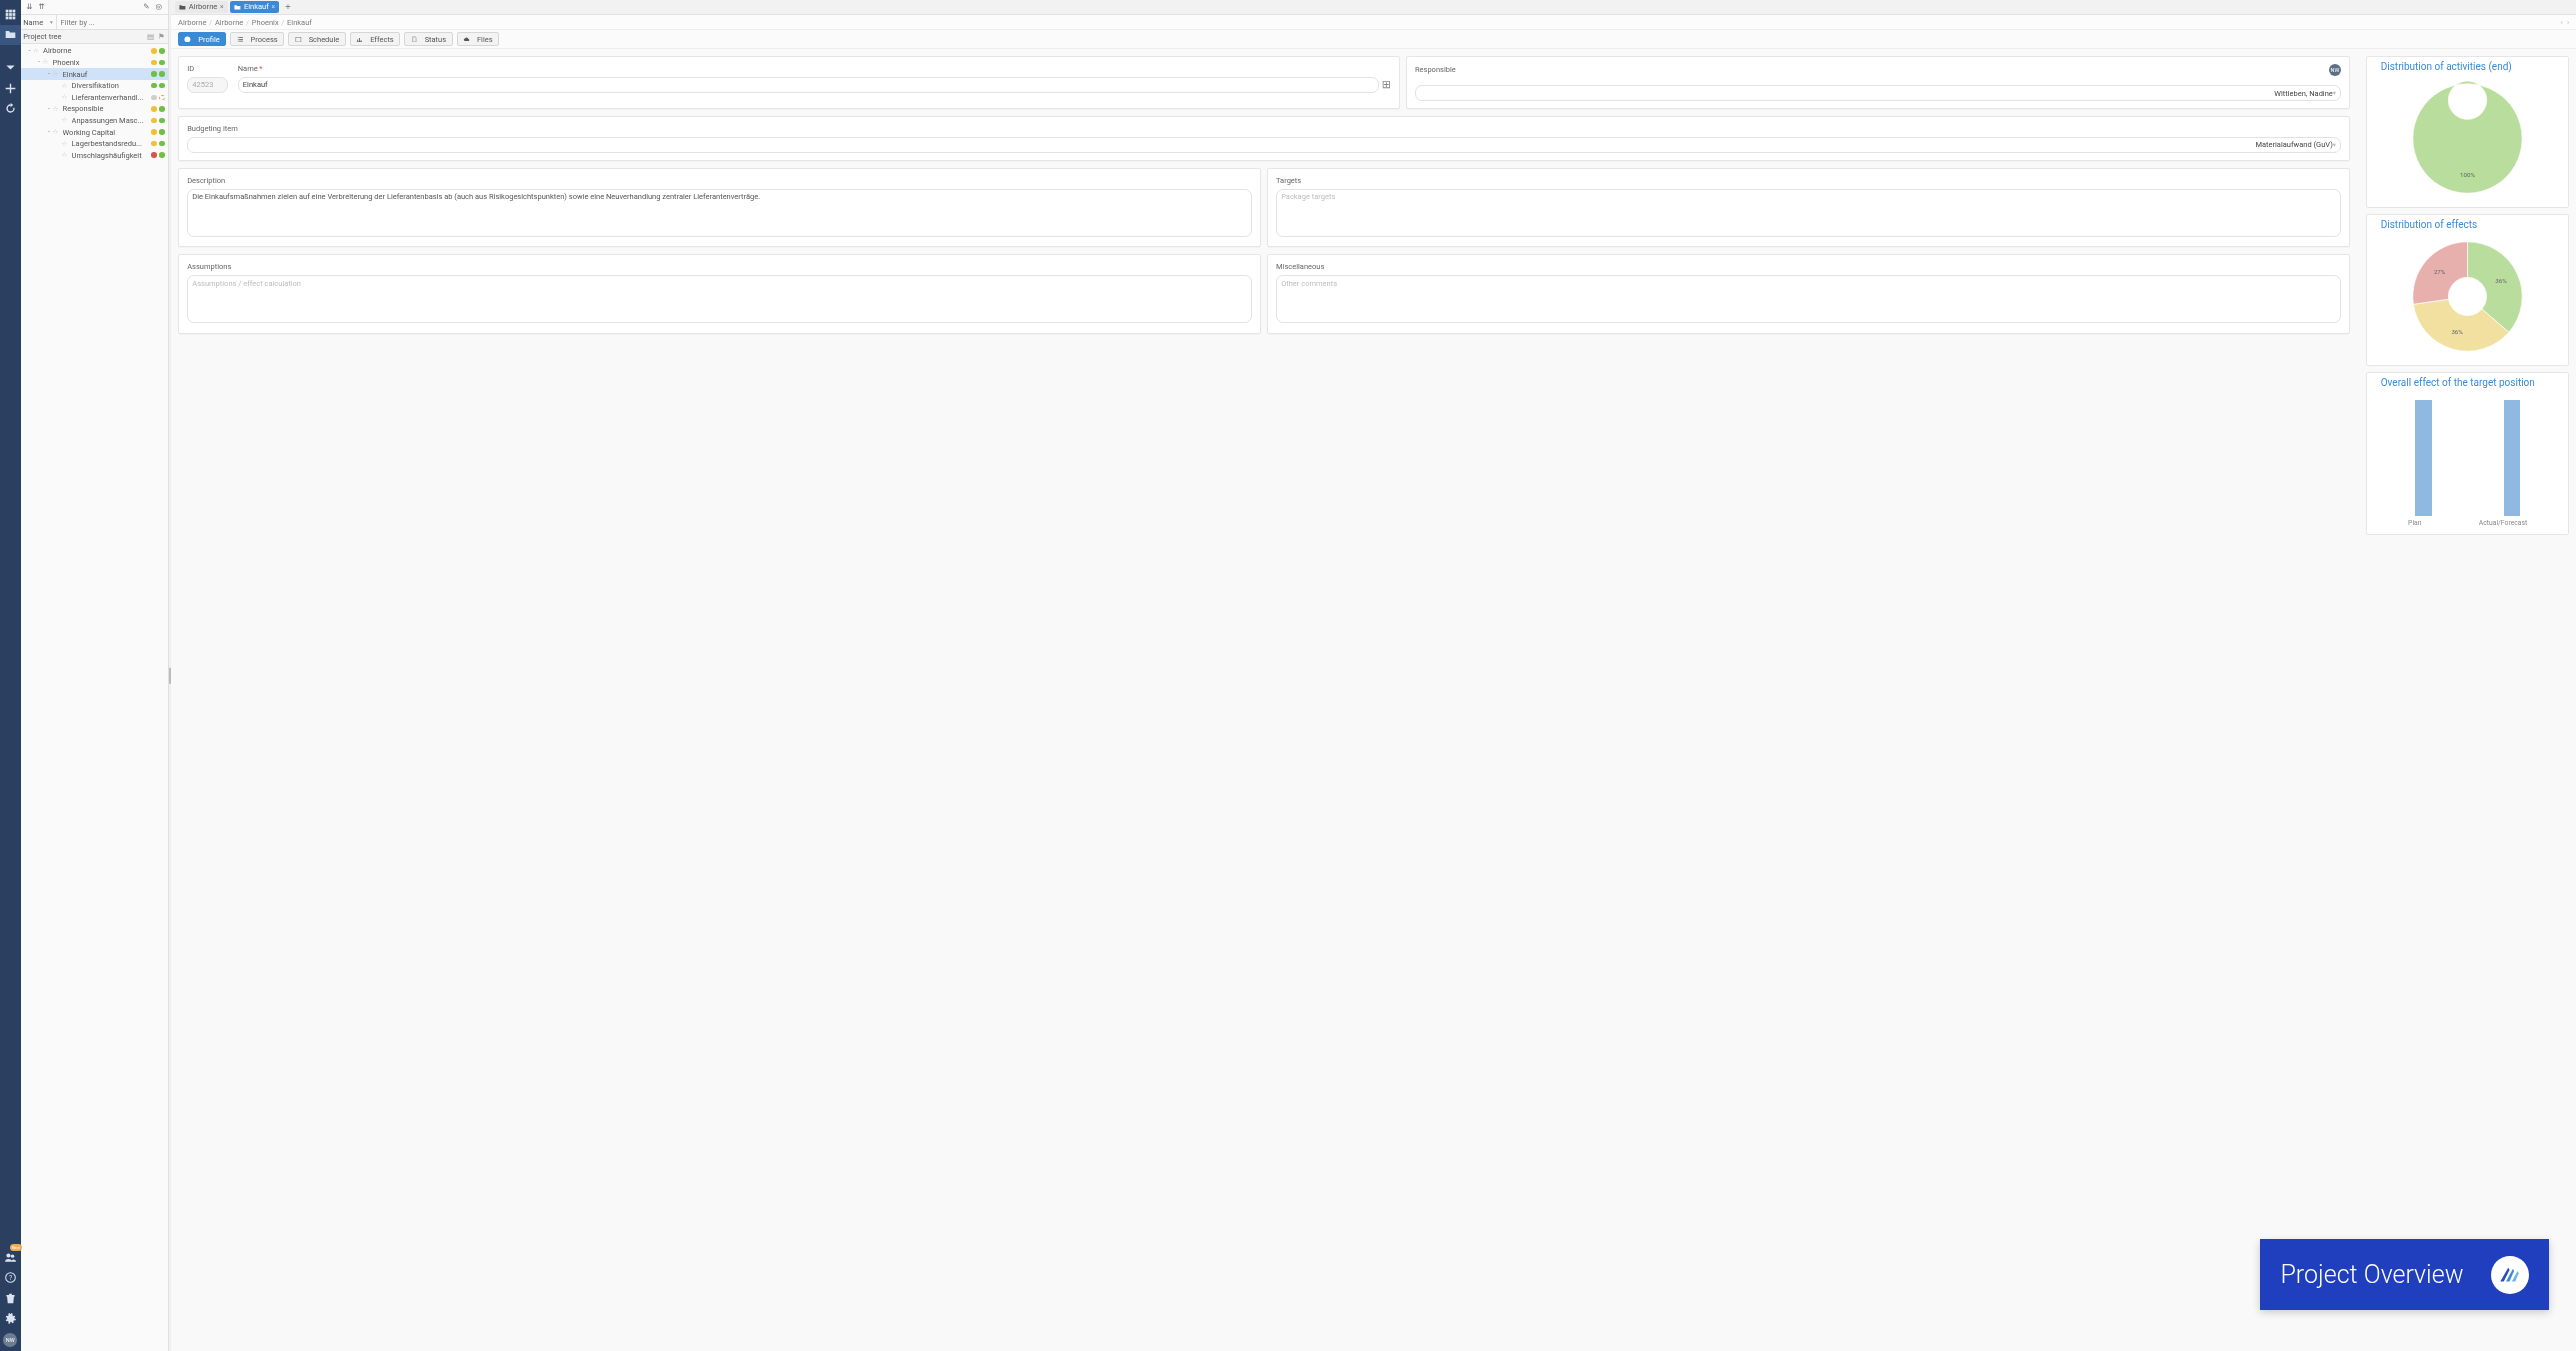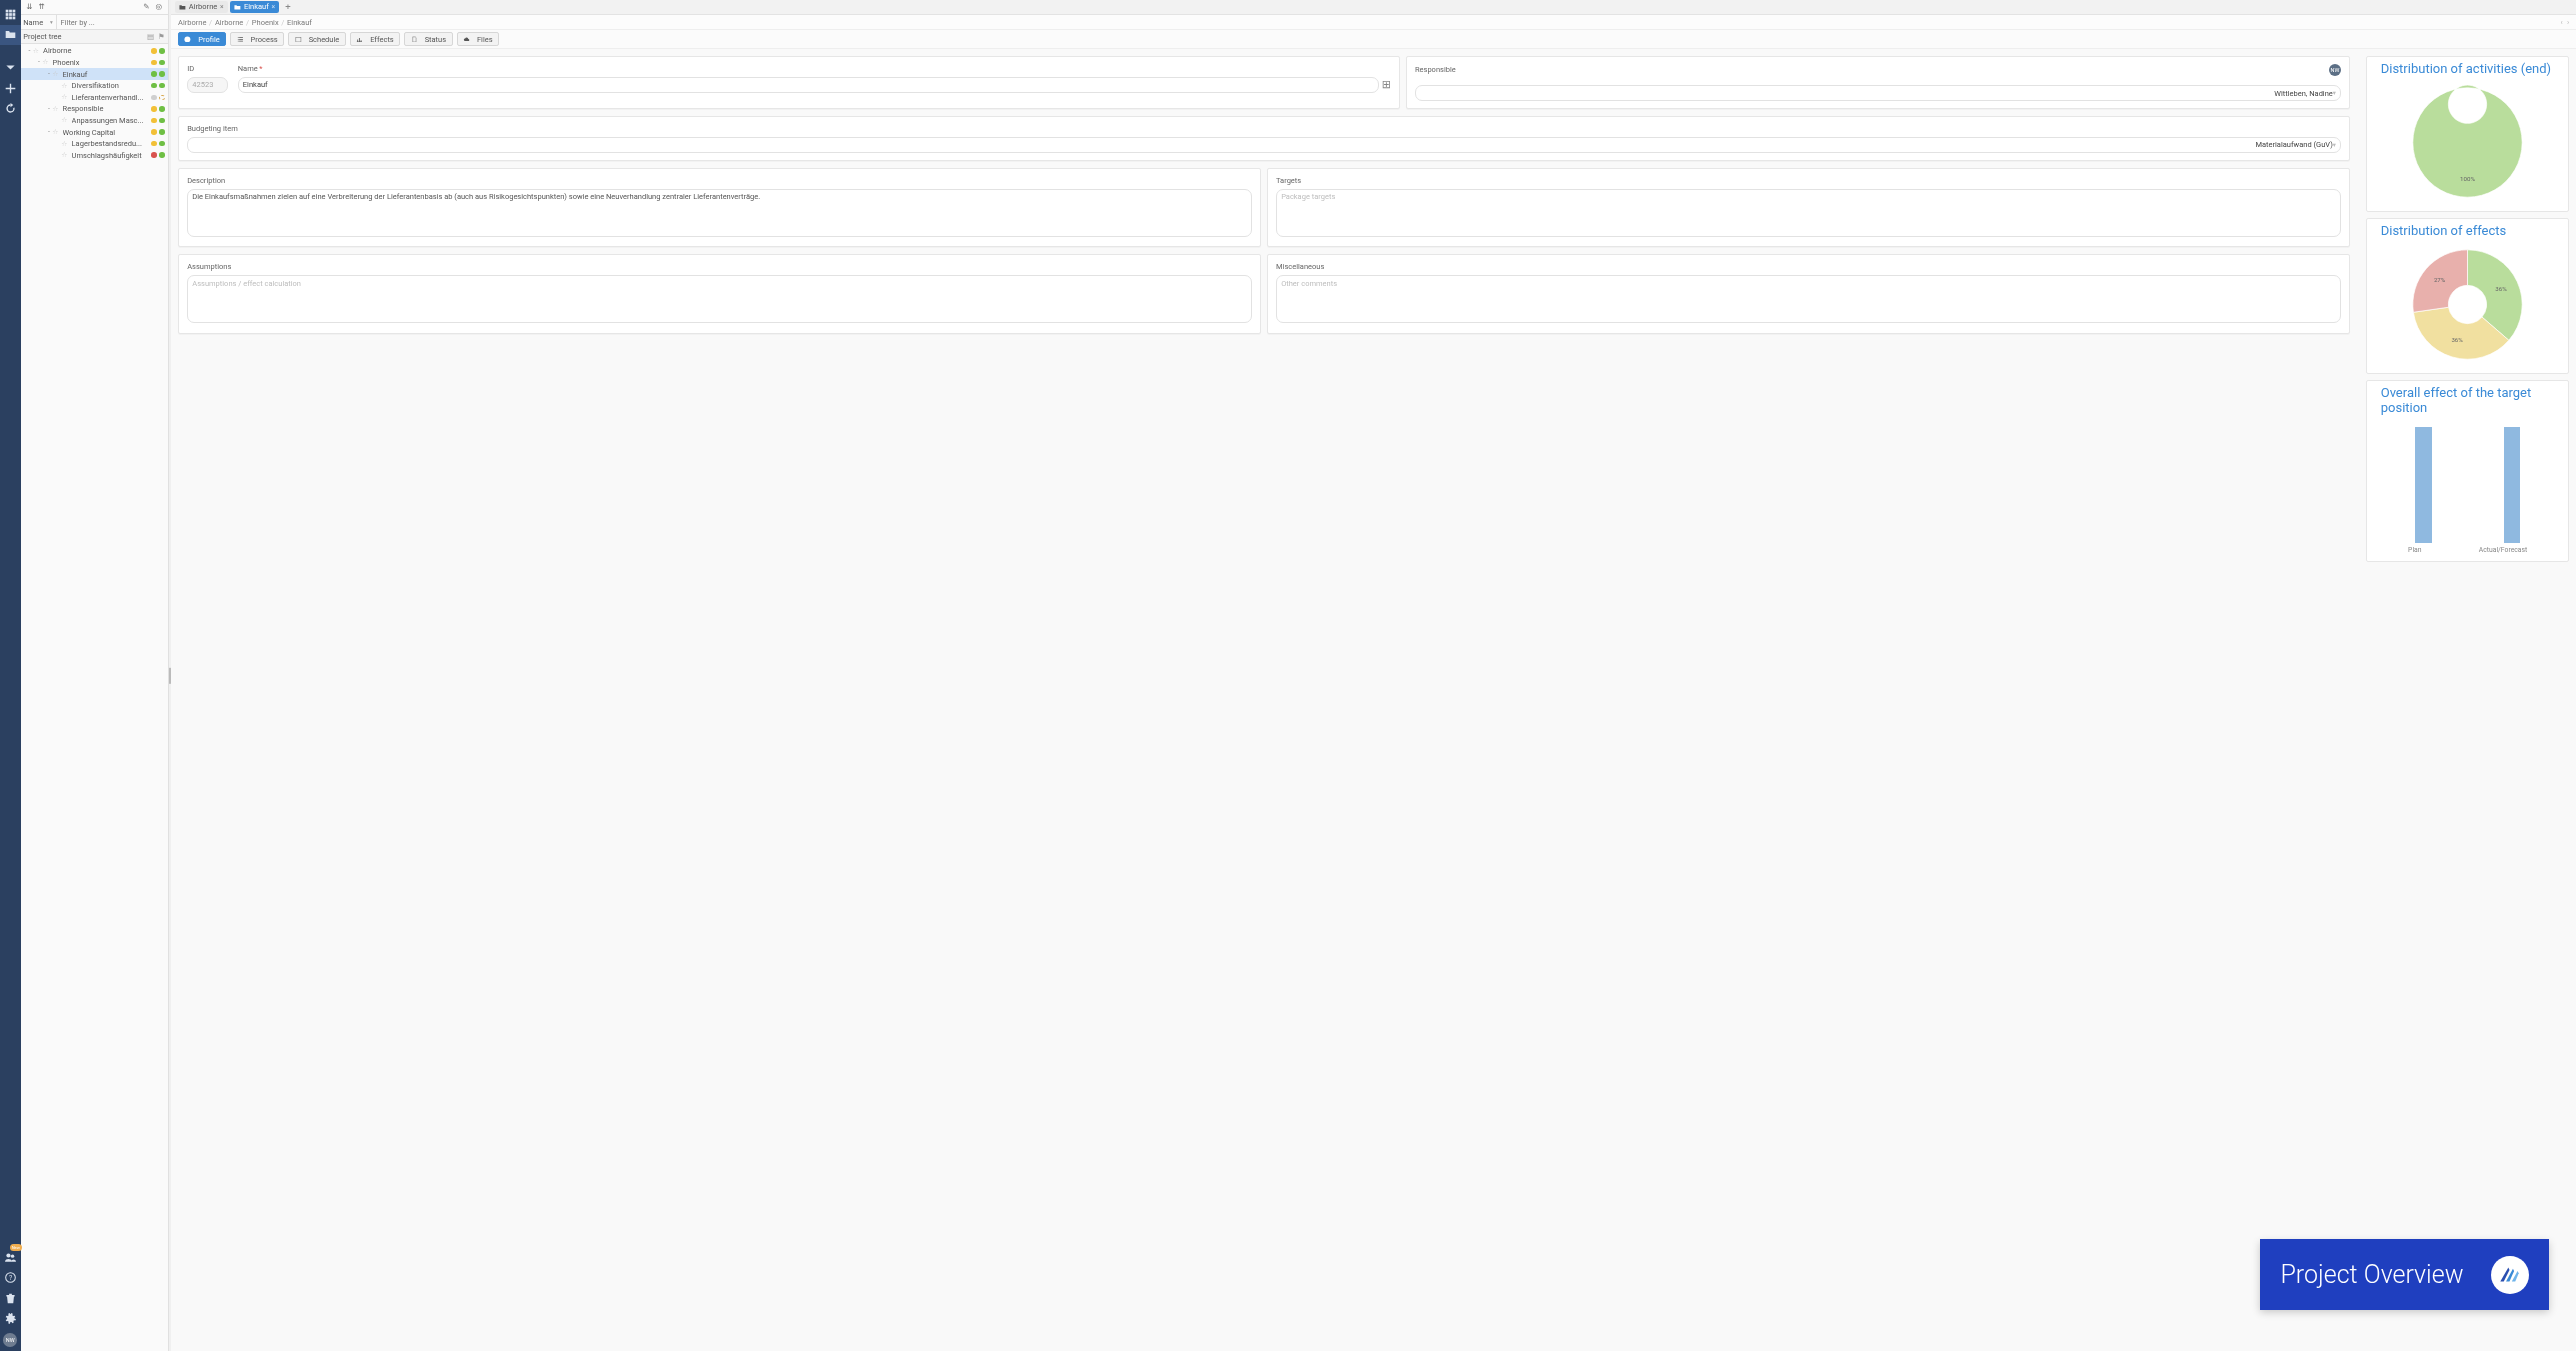--- a/index.html
+++ b/index.html
@@ -77,21 +77,21 @@
 .textarea{min-height:48px;resize:none;color:#555;}
 .textarea::placeholder,.input::placeholder{color:#bdbdbd;}
 .resp-row{display:flex;align-items:center;gap:4.1px;}
 .resp-row .avatar-sm{width:12.3px;height:12.3px;border-radius:50%;background:#5c6f85;display:flex;align-items:center;justify-content:center;font-size:5.5px;color:#fff;}
 .name-with-icon{display:flex;align-items:center;gap:2.7px;}
 .name-with-icon .icon{color:#888;}
 
 
 .charts-col{width:203px;display:flex;flex-direction:column;gap:5.5px;}
 .chart-card{background:#fff;border:0.7px solid #e6e6e6;border-radius:2.1px;padding:4.1px 5.5px 6.8px;}
-.chart-title{font-size:13px;color:#3a8ad6;margin-bottom:5.5px;padding-left:8px;}
+.chart-title{font-size:10px;color:#3a8ad6;margin-bottom:5.5px;padding-left:8px;}
 .donut-wrap{display:flex;justify-content:center;}
 .bar-chart{height:123px;display:flex;align-items:flex-end;justify-content:space-around;padding:0 6.8px;border-top:none;}
 .bar{width:16.4px;background:#8fb9e0;}
 .bar-labels{display:flex;justify-content:space-around;font-size:6.8px;color:#888;padding:2.7px 6.8px 0;}
 
 
 .overlay-banner{position:fixed;right:27px;bottom:41px;background:#1f3fbf;color:#fff;display:flex;align-items:center;gap:27px;padding:16.4px 20.5px;font-size:25px;font-weight:300;box-shadow:0 2.7px 8.2px rgba(0,0,0,.2);}
 .overlay-banner .logo-circle{width:38px;height:38px;border-radius:50%;background:#fff;display:flex;align-items:center;justify-content:center;}
 .overlay-banner .logo-circle svg{width:23px;height:23px;}
 

